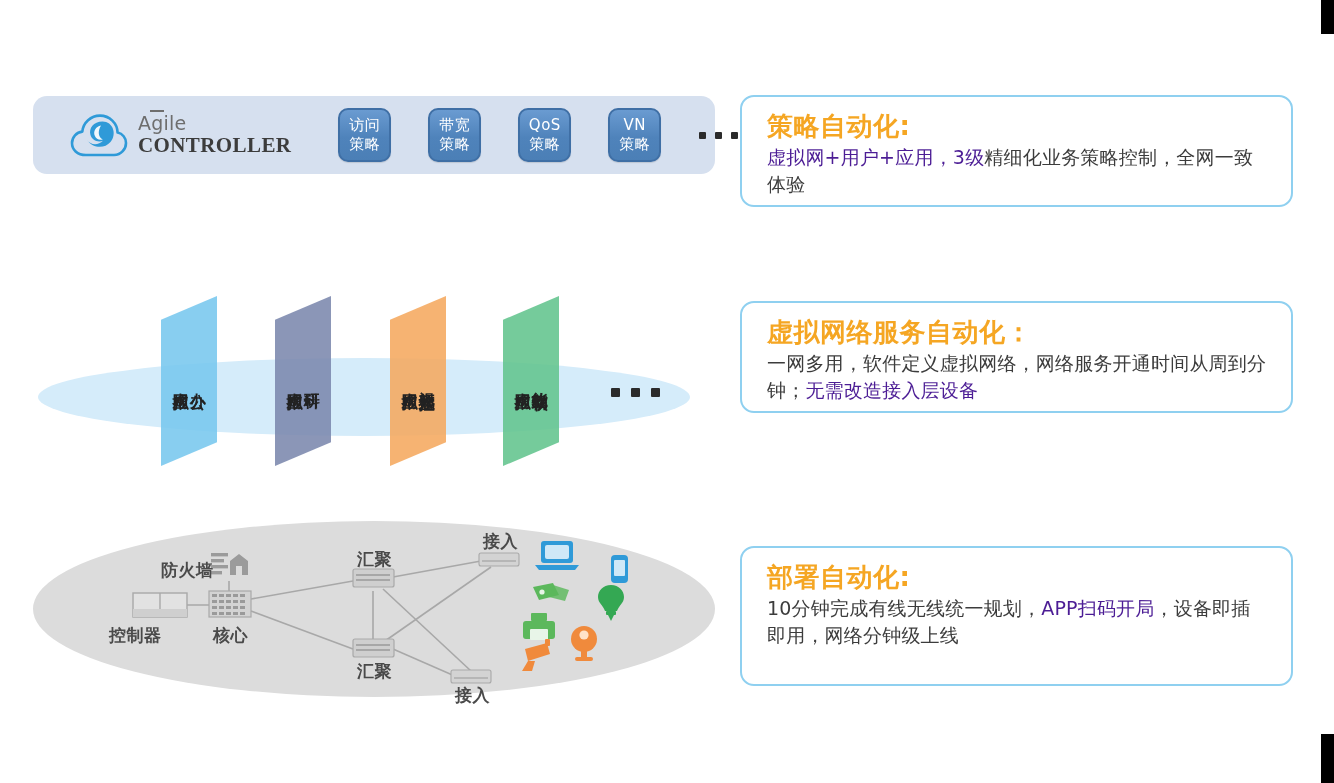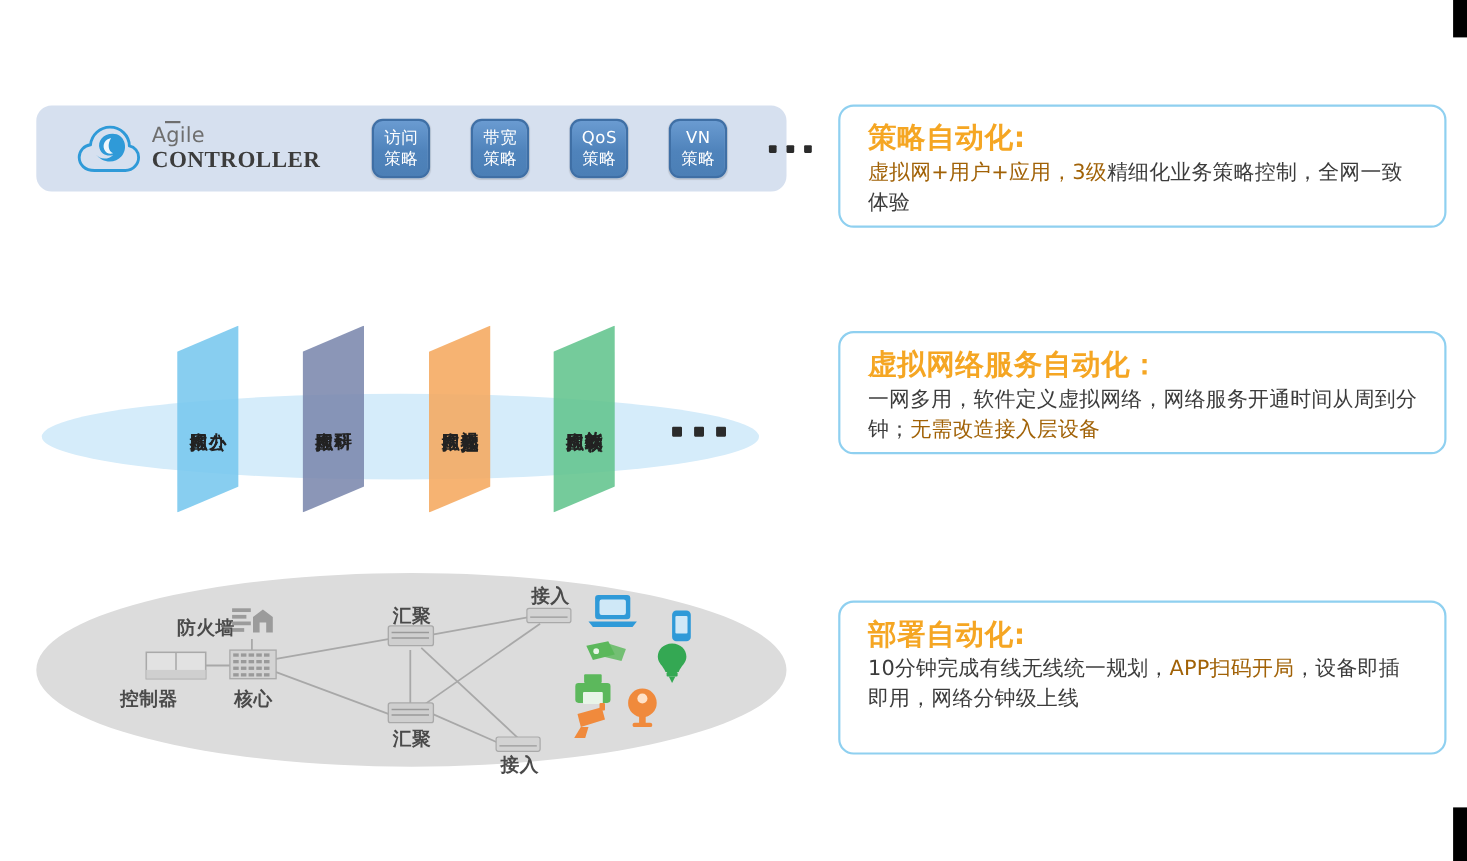--- a/index.html
+++ b/index.html
@@ -177,21 +177,21 @@
     font-size: 17px;
     font-weight: 700;
     color: #4a4a4a;
     white-space: nowrap;
     letter-spacing: .5px;
   }
 
   
   .info-panel {
     position: absolute;
-    left: 762px;
+    left: 740px;
     width: 553px;
     border: 2px solid #8fd0f0;
     border-radius: 14px;
     background: #ffffff;
     padding: 14px 22px 14px 25px;
   }
   .panel-1 { top: 95px;  height: 112px; }
   .panel-2 { top: 301px; height: 112px; }
   .panel-3 { top: 546px; height: 140px; }
   .panel-title {
@@ -201,21 +201,21 @@
     line-height: 1.18;
     margin: 0 0 2px 0;
     letter-spacing: .5px;
   }
   .panel-body {
     font-size: 19px;
     line-height: 1.42;
     color: #3c3c3c;
     letter-spacing: .2px;
   }
-  .hl { color: #a16207; }
+  .hl { color: #4c1d95; }
 </style>
 </head>
 <body>
 
 <div id="stage">
 
   <div class="edge-bar top"></div>
   <div class="edge-bar bottom"></div>
 
   <div class="controller-band">

